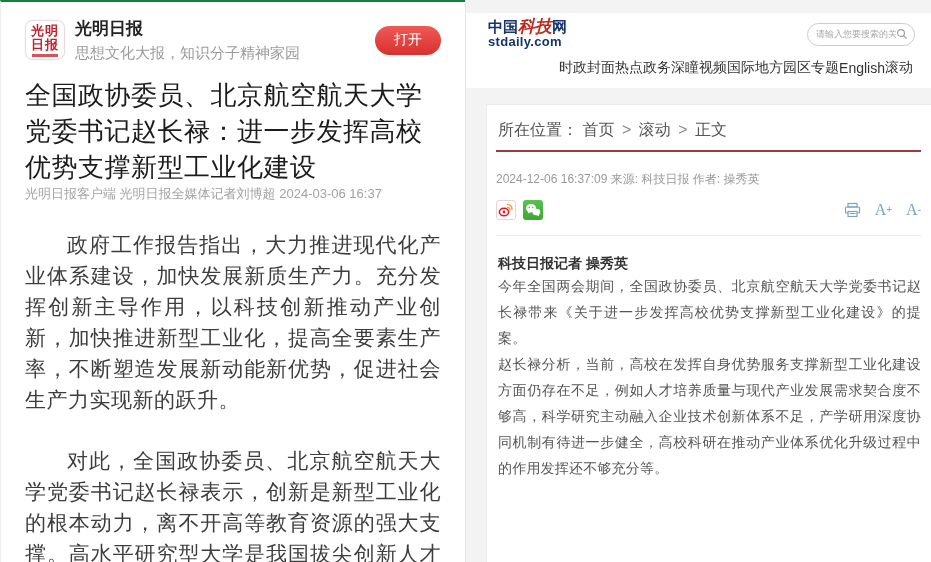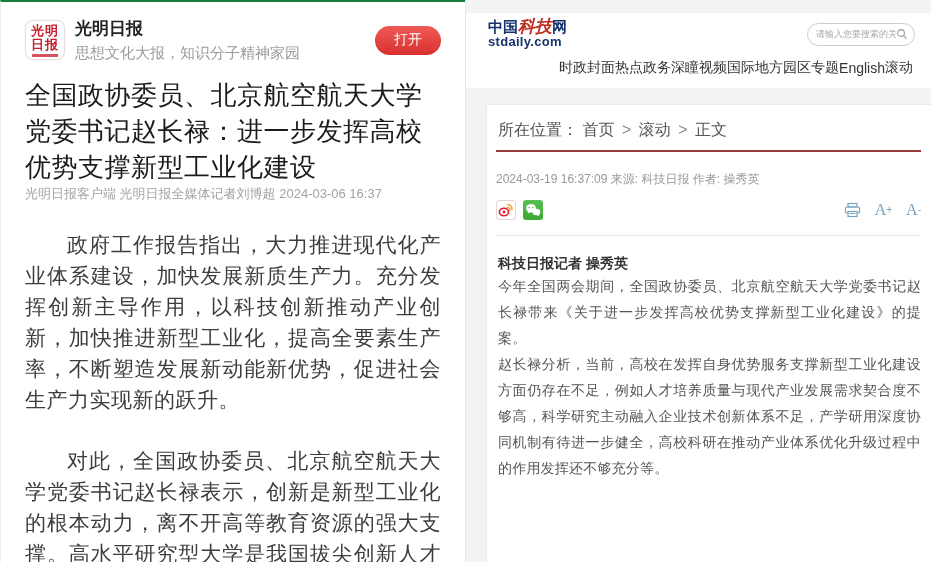--- a/index.html
+++ b/index.html
@@ -169,21 +169,21 @@
         <div class="rp-breadcrumb">
           <span>所在位置：</span>
           <span>首页</span>
           <span class="sep">&gt;</span>
           <span>滚动</span>
           <span class="sep">&gt;</span>
           <span>正文</span>
         </div>
         <hr class="rp-redline">
 
-        <div class="rp-meta">2024-03-19 16:37:09 来源: 科技日报 作者: 操秀英</div>
+        <div class="rp-meta">2024-12-06 16:37:09 来源: 科技日报 作者: 操秀英</div>
 
         <div class="rp-iconrow">
           <div class="share-icon weibo-icon">
             <svg width="18" height="18" viewBox="0 0 18 18" style="position:absolute;top:0;left:0">
               <ellipse cx="7" cy="11" rx="4.6" ry="3.8" fill="none" stroke="#e6162d" stroke-width="1.6"></ellipse>
               <circle cx="7" cy="11" r="1.4" fill="#e6162d"></circle>
               <path d="M10.5 3.5 q4.5 0.5 4.5 5" fill="none" stroke="#f7a034" stroke-width="1.5" stroke-linecap="round"></path>
               <path d="M10.5 6.5 q2.5 0.3 2.5 2.5" fill="none" stroke="#f7a034" stroke-width="1.4" stroke-linecap="round"></path>
             </svg>
           </div>

